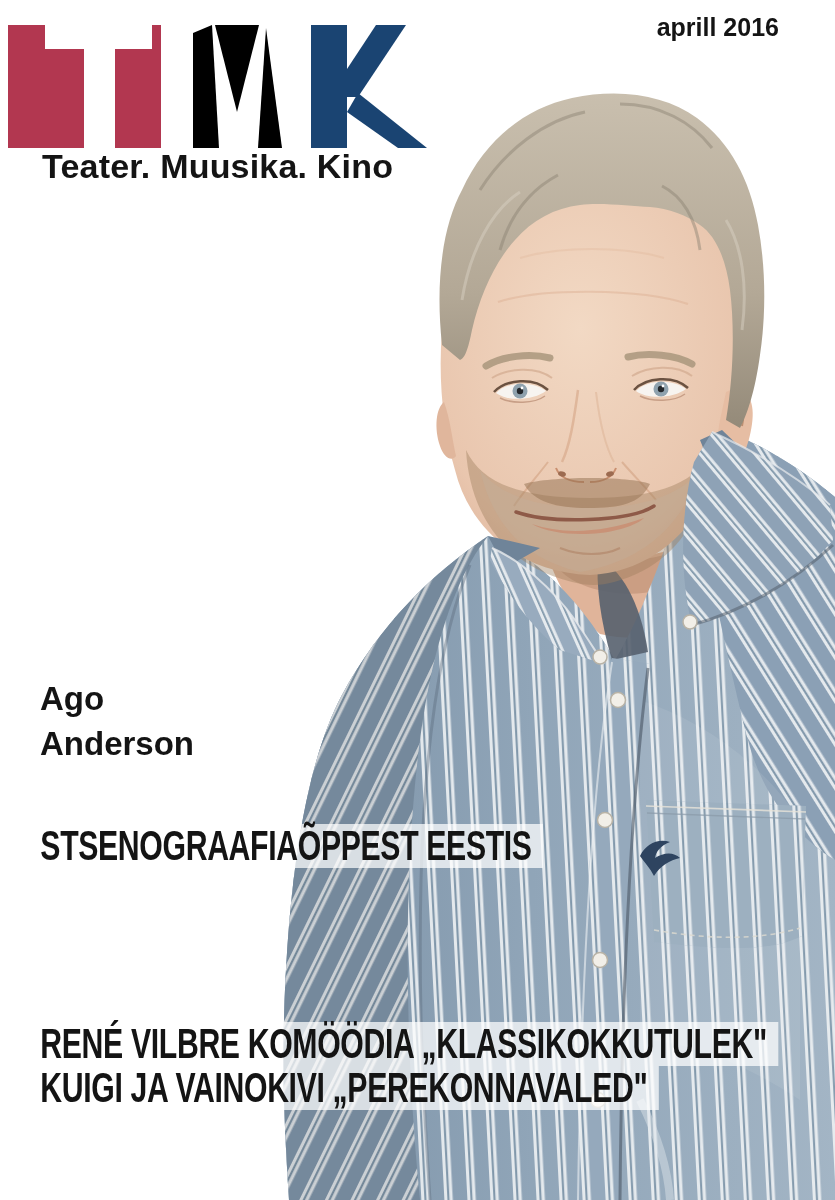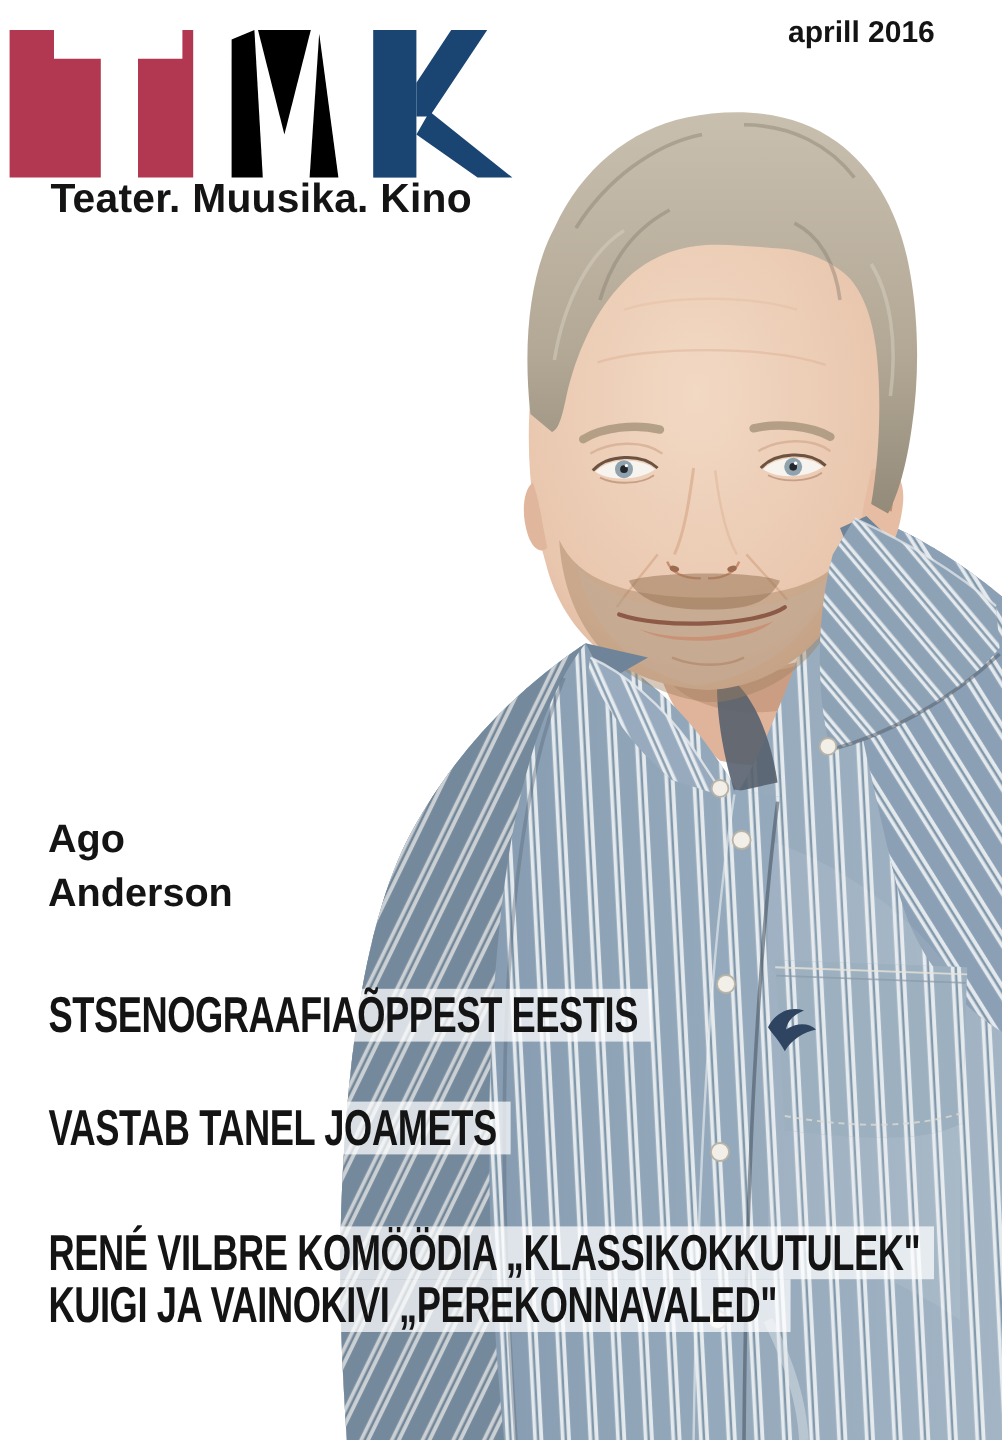--- a/index.html
+++ b/index.html
@@ -264,21 +264,20 @@
   <div class="person-name">
     <div>Ago</div>
     <div>Anderson</div>
   </div>
 
   <div class="hl-block" id="hl-block-1">
     <div class="hl-line"><span class="hl-box">STSENOGRAAFIAÕPPEST EESTIS</span></div>
   </div>
 
   <div class="hl-block" id="hl-block-2">
-    <div class="hl-line"><span class="hl-box">VASTAB TANEL JOAMETS</span></div>
   </div>
 
   <div class="hl-block" id="hl-block-3">
     <div class="hl-line"><span class="hl-box">RENÉ VILBRE KOMÖÖDIA „KLASSIKOKKUTULEK"</span></div>
     <div class="hl-line"><span class="hl-box">KUIGI JA VAINOKIVI „PEREKONNAVALED"</span></div>
   </div>
 
 </div>
 
 </body></html>

